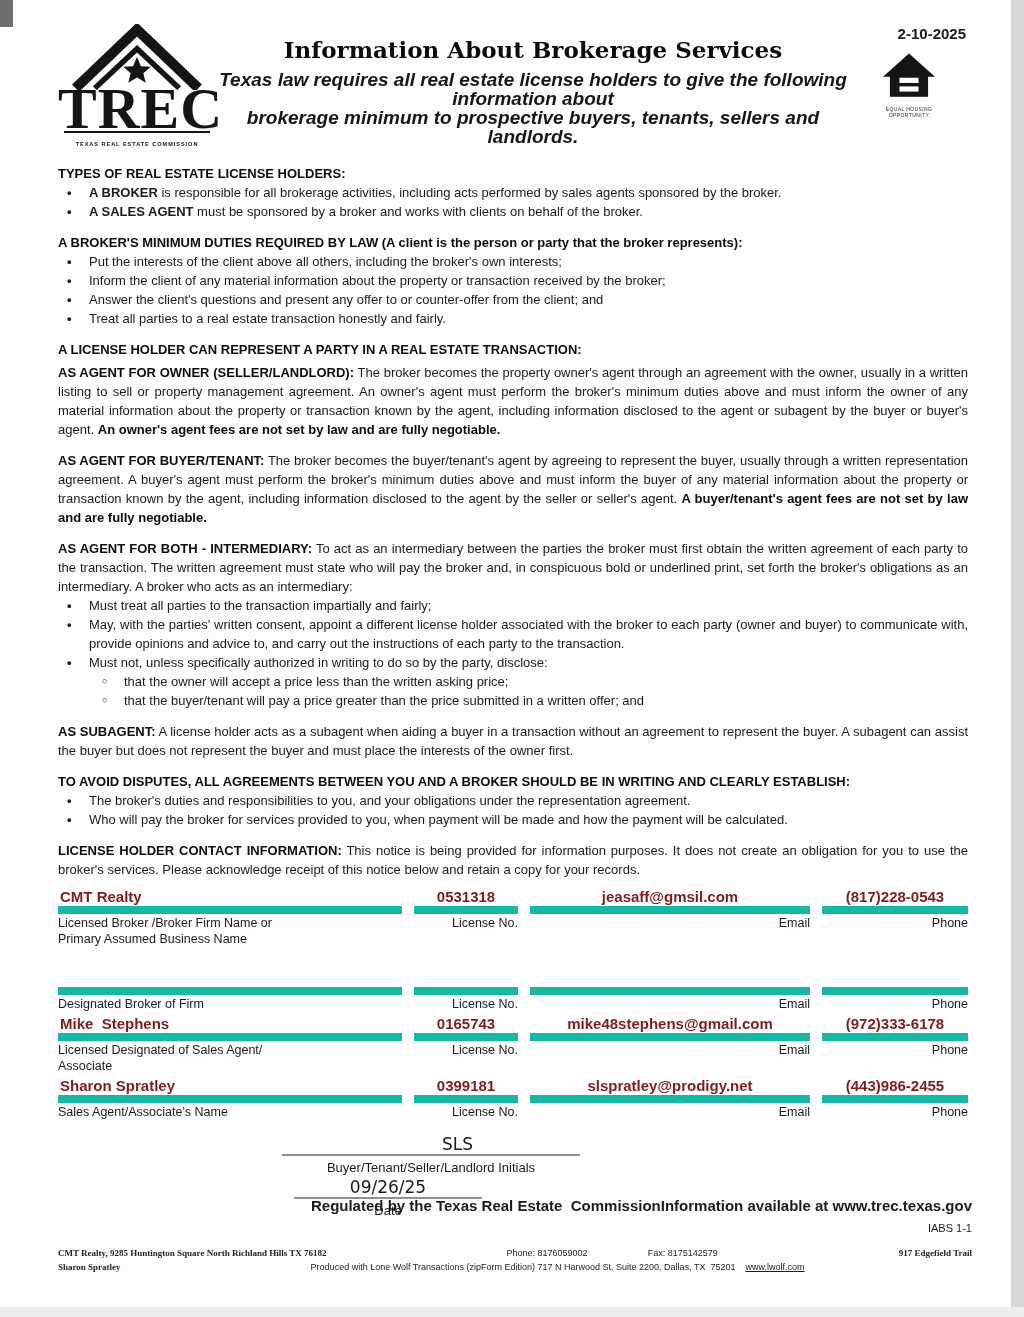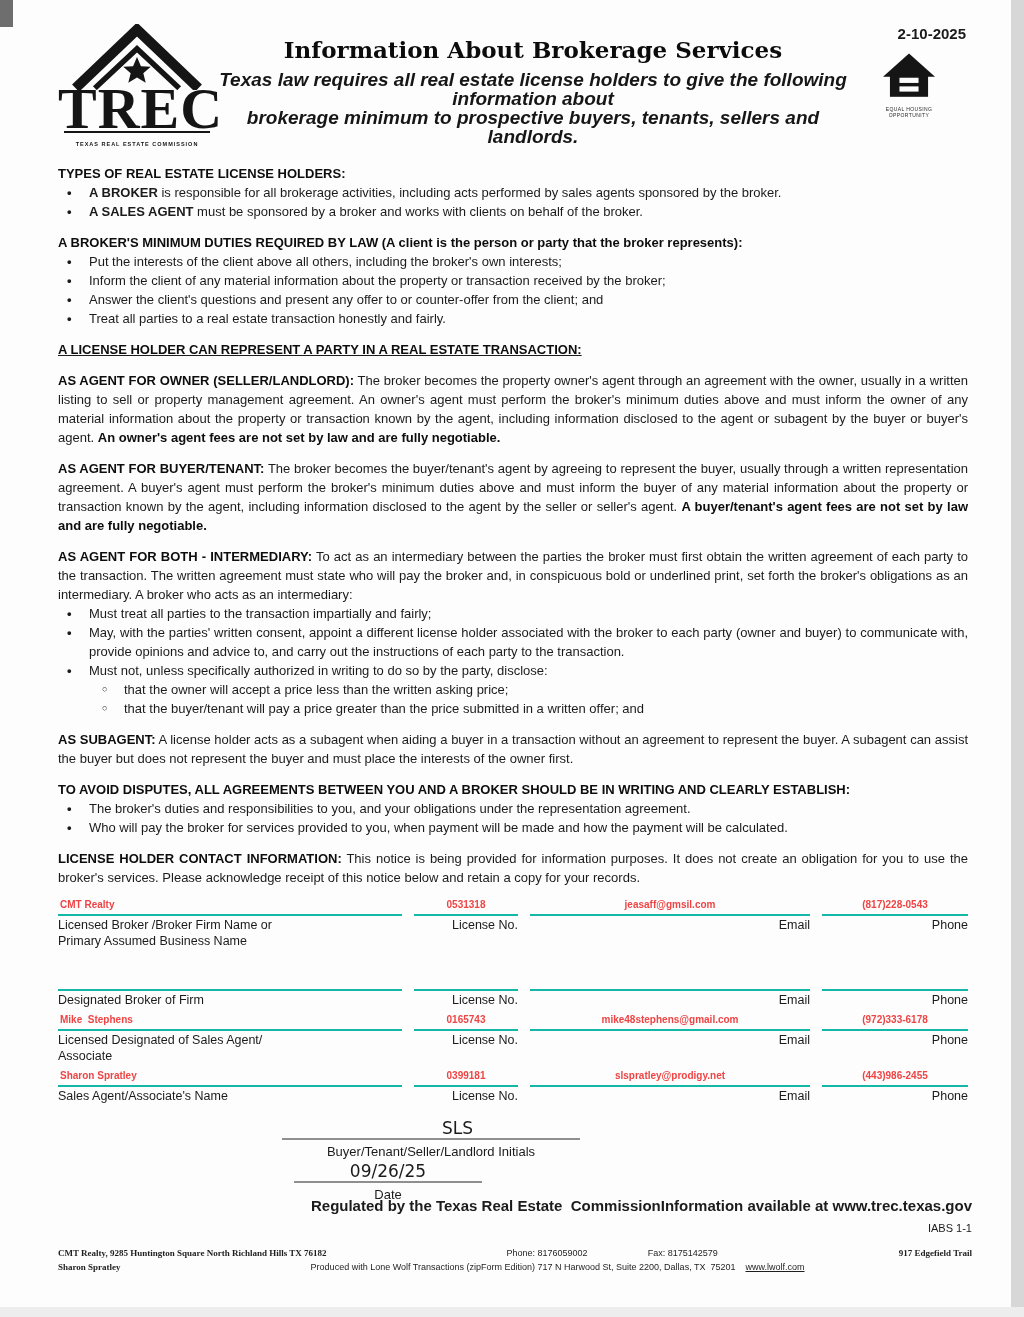--- a/index.html
+++ b/index.html
@@ -35,21 +35,21 @@
   .para b { color:#0d0d0d; }
   .brow { display:flex; }
   .brow::before { content:"\2022"; width:22px; padding-left:9px; flex:0 0 auto; font-weight:bold; }
   .btxt { flex:1; text-align:justify; }
   .sub { display:flex; }
   .sub::before { content:"\25CB"; width:22px; padding-left:44px; flex:0 0 auto; font-size:9px; line-height:19px; }
   .subtxt { flex:1; text-align:justify; }
 
   
   .ctable { display:grid; grid-template-columns:344px 104px 280px 146px; column-gap:12px; margin-top:6px; }
-  .cv { border-bottom:2px solid #14b8a6; text-align:center; font-weight:bold; color:#ef4444; white-space:pre; height:19px; font-size:10px; }
+  .cv { border-bottom:8px solid #14b8a6; text-align:center; font-weight:bold; color:#7f1d1d; white-space:pre; height:19px; font-size:15px; }
   .cv.left { text-align:left; padding-left:2px; }
   .cl { text-align:right; font-size:12.5px; padding-top:1px; line-height:16px; }
   .cl.left { text-align:left; }
   .spacer { grid-column:1 / -1; height:21px; }
   .spacer-sm { grid-column:1 / -1; height:2px; }
 
   
   .sig-area { display:flex; margin-left:224px; margin-top:14px;flex-direction:column; }
   .sig-block { text-align:center; }
   .sig-ini { width:298px; }
@@ -136,21 +136,21 @@
           <span class="btxt">Inform the client of any material information about the property or transaction received by the broker;</span>
         </div>
       <div class="brow">
           <span class="btxt">Answer the client's questions and present any offer to or counter-offer from the client; and</span>
         </div>
       <div class="brow">
           <span class="btxt">Treat all parties to a real estate transaction honestly and fairly.</span>
         </div>
     </div>
 
-    <div class="sec" style="margin-bottom:12px;text-decoration:underline;">
+    <div class="sec" style="margin-bottom:4px;">
       <div class="h">A LICENSE HOLDER CAN REPRESENT A PARTY IN A REAL ESTATE TRANSACTION:</div>
     </div>
 
     <div class="sec">
       <p class="para"><b>AS AGENT FOR OWNER (SELLER/LANDLORD):</b><span> The broker becomes the property owner's agent through an agreement with the owner, usually in a written listing to sell or property management agreement. An owner's agent must perform the broker's minimum duties above and must inform the owner of any material information about the property or transaction known by the agent, including information disclosed to the agent or subagent by the buyer or buyer's agent. </span><b>An owner's agent fees are not set by law and are fully negotiable.</b></p>
     </div>
 
     <div class="sec">
       <p class="para"><b>AS AGENT FOR BUYER/TENANT:</b><span> The broker becomes the buyer/tenant's agent by agreeing to represent the buyer, usually through a written representation agreement. A buyer's agent must perform the broker's minimum duties above and must inform the buyer of any material information about the property or transaction known by the agent, including information disclosed to the agent by the seller or seller's agent. </span><b>A buyer/tenant's agent fees are not set by law and are fully negotiable.</b></p>
     </div>

